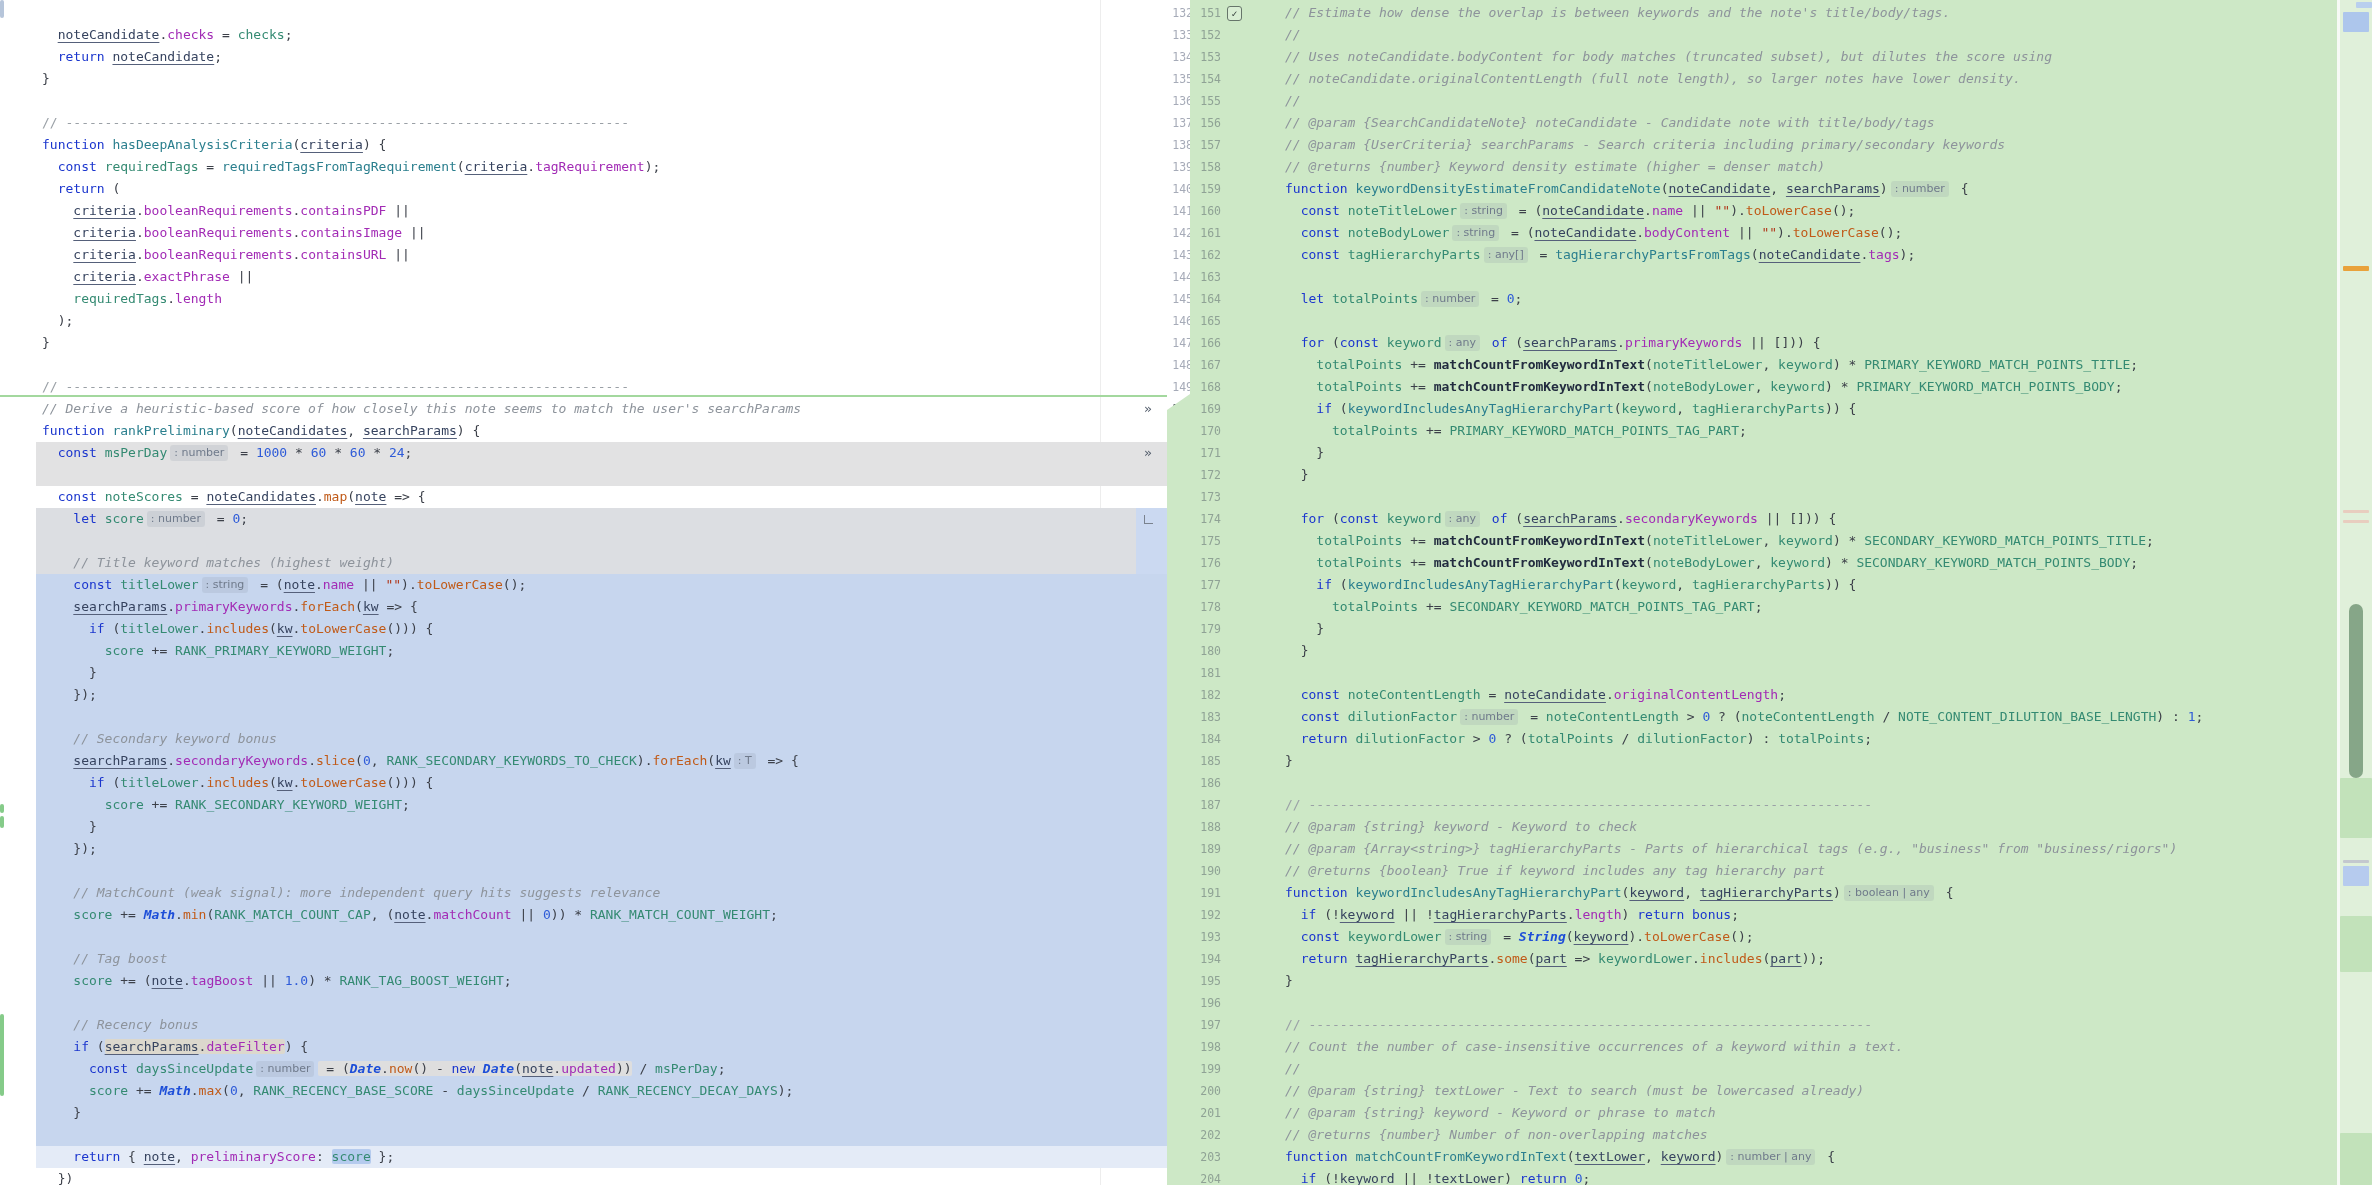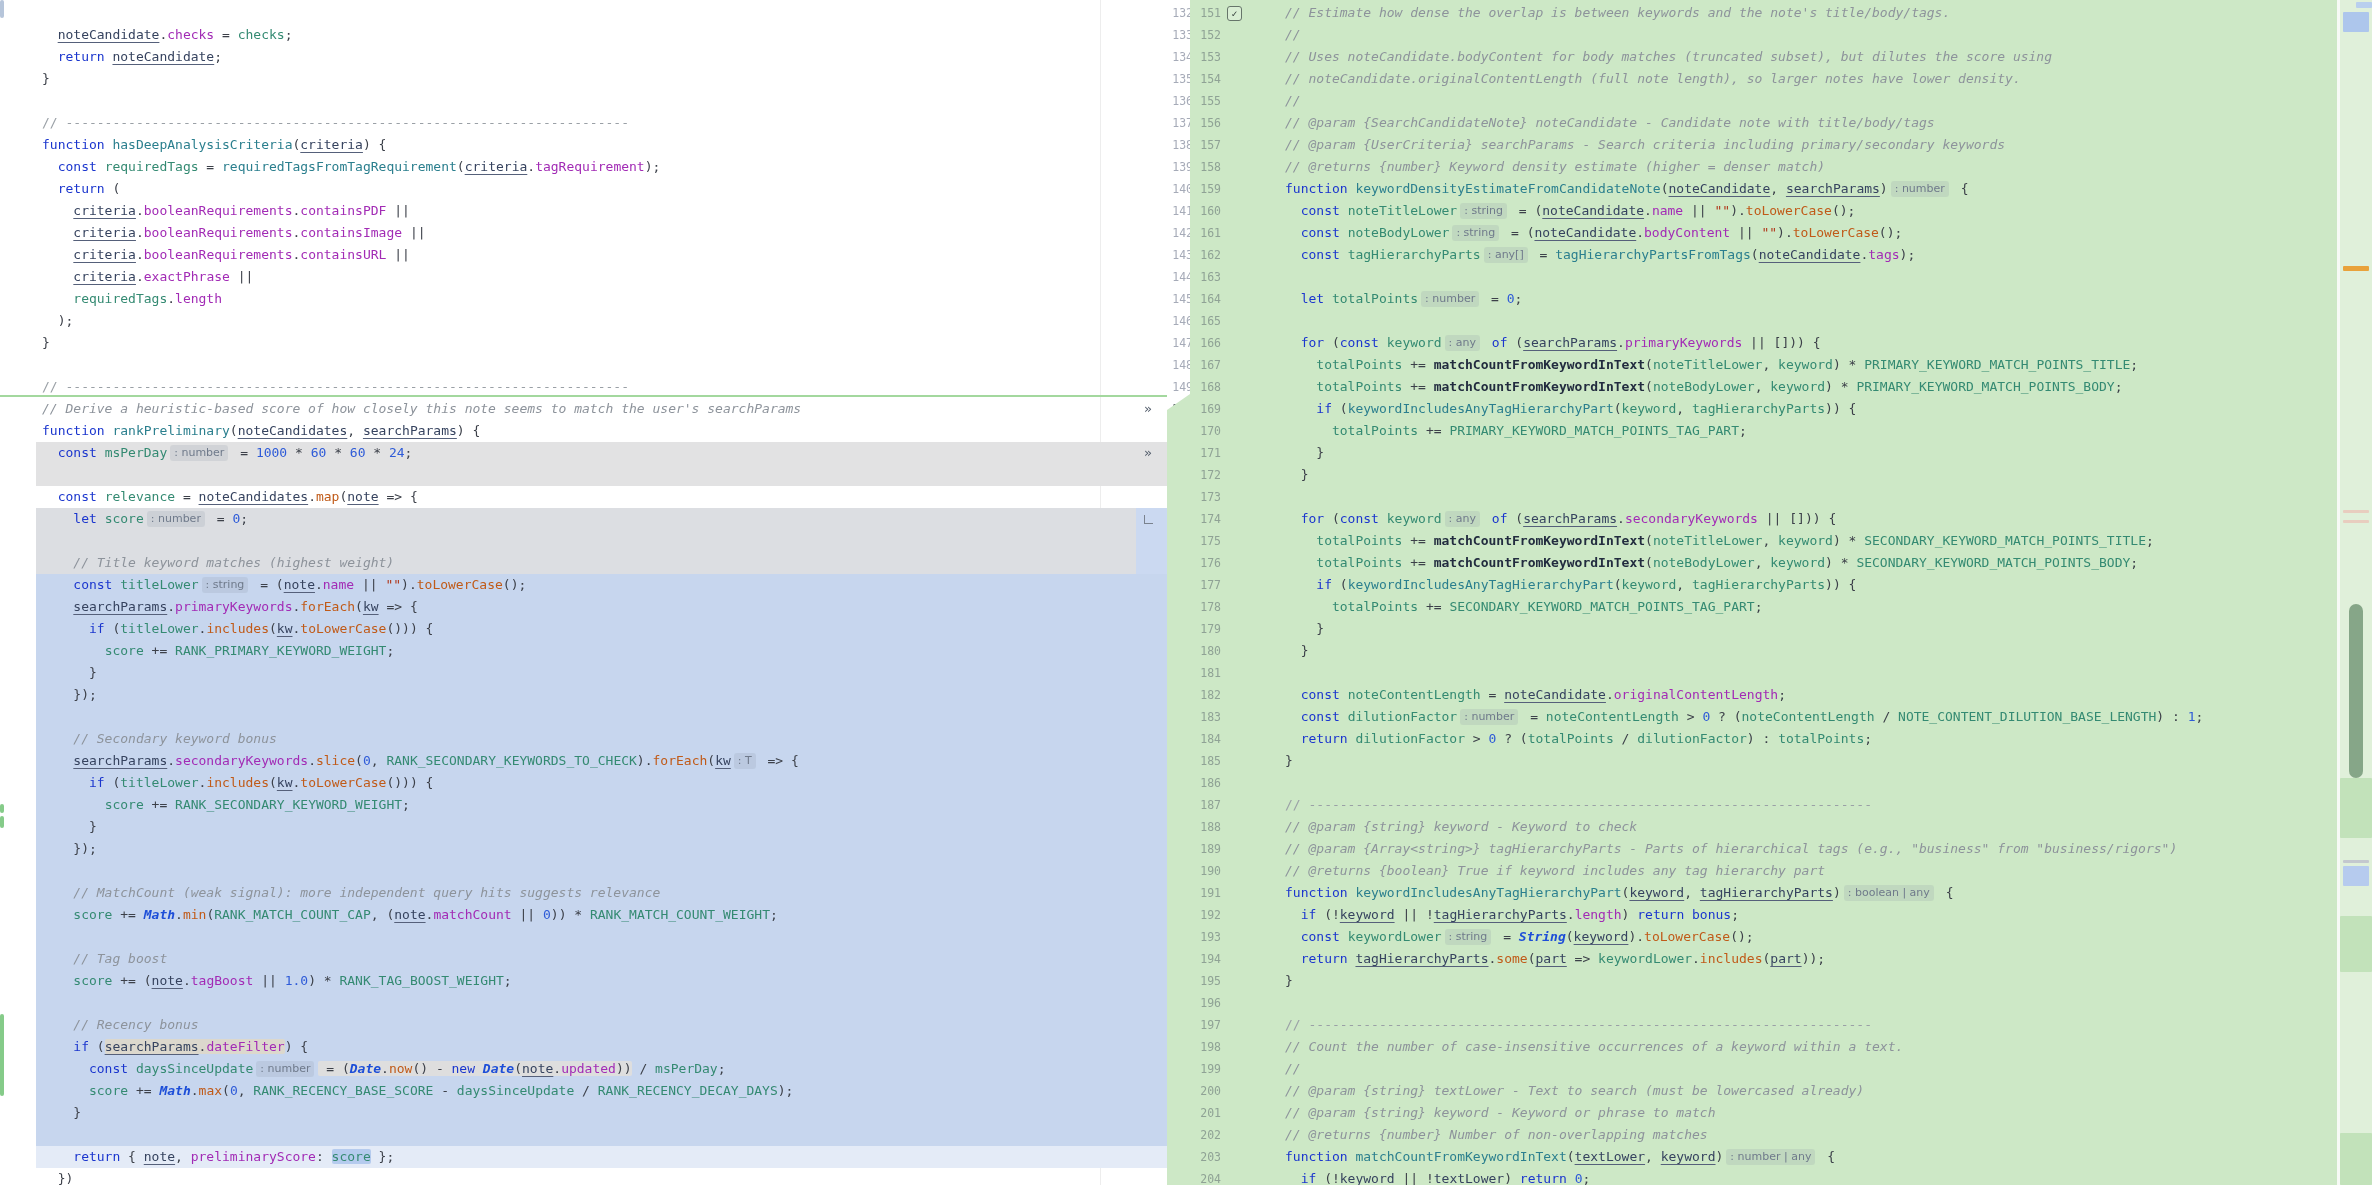--- a/index.html
+++ b/index.html
@@ -153,21 +153,21 @@
           <span class="lmark">»</span>
           <span class="lnum">152</span>
         </div>
         <div class="lrow" style="top: 464px;">
           <div class="bgc" style="background: rgb(226, 226, 227);"></div>
           <div class="bgg" style="background: rgb(226, 226, 227);"></div>
           <div class="lcode"></div>
           <span class="lnum">153</span>
         </div>
         <div class="lrow" style="top: 486px;">
-          <div class="lcode"><span class="tk-k">  const </span><span class="tk-v">relevance</span><span class="tk-o"> = </span><span class="tk-u">noteCandidates</span><span class="tk-o">.</span><span class="tk-m">map</span><span class="tk-o">(</span><span class="tk-u">note</span><span class="tk-o"> =&gt; {</span></div>
+          <div class="lcode"><span class="tk-k">  const </span><span class="tk-v">noteScores</span><span class="tk-o"> = </span><span class="tk-u">noteCandidates</span><span class="tk-o">.</span><span class="tk-m">map</span><span class="tk-o">(</span><span class="tk-u">note</span><span class="tk-o"> =&gt; {</span></div>
           <span class="lnum">154</span>
         </div>
         <div class="lrow" style="top: 508px;">
           <div class="bgc" style="background: rgb(220, 222, 226);"></div>
           <div class="bgg" style="background: rgb(203, 217, 241);"></div>
           <div class="lcode"><span class="tk-k">    let </span><span class="tk-v">score</span><span class="tk-chip">: number</span><span class="tk-o"> = </span><span class="tk-n">0</span><span class="tk-o">;</span></div>
           <span class="lmark"><span class="foldglyph"></span></span>
           <span class="lnum">155</span>
         </div>
         <div class="lrow" style="top: 530px;">

